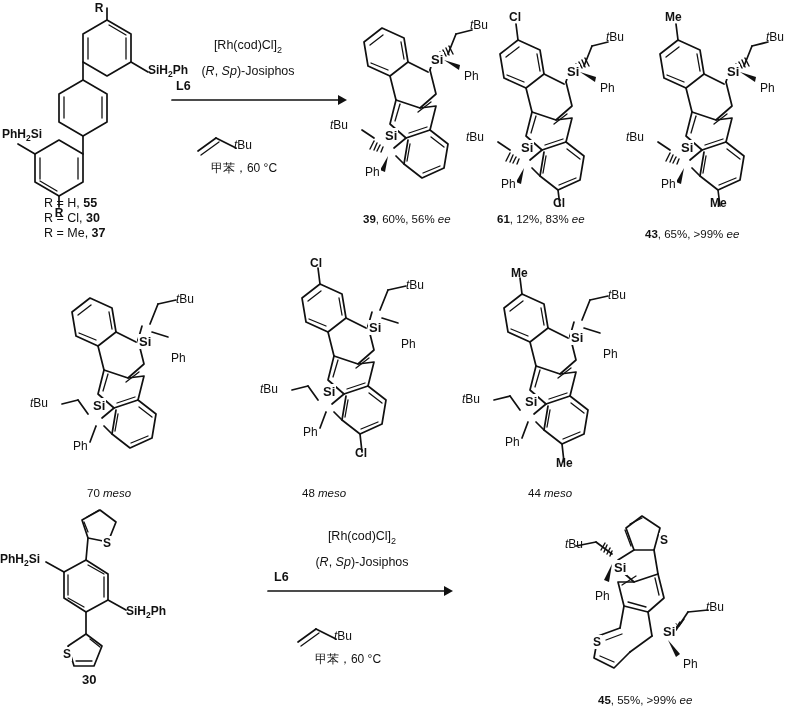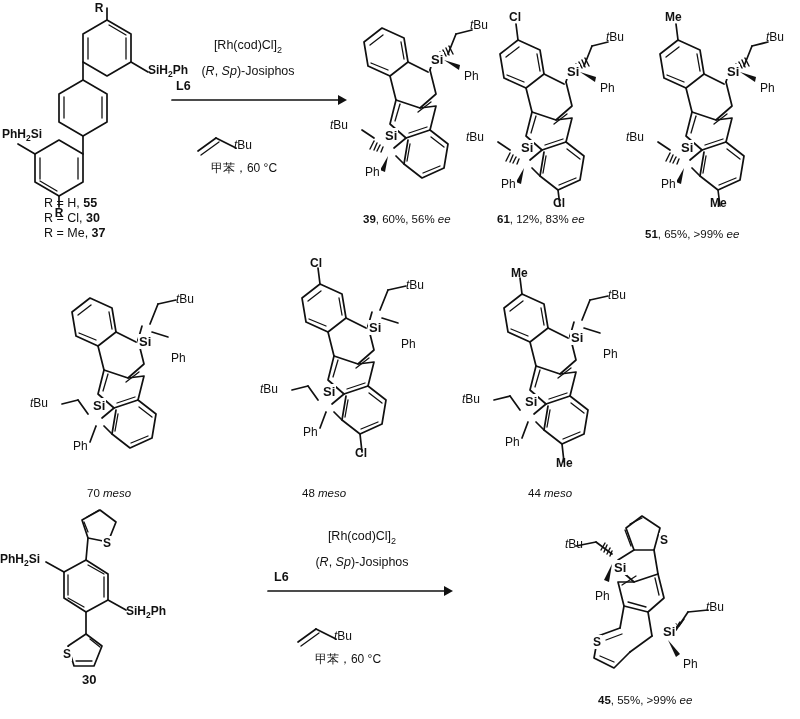--- a/index.html
+++ b/index.html
@@ -293,21 +293,21 @@
   <div class="lbl" style="left:665px;top:10px;font-size:12px;font-weight:bold;"><span>Me</span></div>
   <div class="lbl" style="left:710px;top:196px;font-size:12px;font-weight:bold;"><span>Me</span></div>
   <div class="lbl" style="left:726px;top:62px;"><span style="font-size:13px;font-weight:bold;background:#fff;padding:0 1px;">Si</span></div>
   <div class="lbl" style="left:759px;top:78px;"><span style="font-size:12px;background:#fff;padding:0 1px;">Ph</span></div>
   <div class="lbl" style="left:680px;top:138px;"><span style="font-size:13px;font-weight:bold;background:#fff;padding:0 1px;">Si</span></div>
   <div class="lbl" style="left:660px;top:174px;"><span style="font-size:12px;background:#fff;padding:0 1px;">Ph</span></div>
   <div class="lbl" style="left:766px;top:30px;font-size:12px;"><span class="ital">t</span>Bu</div>
   <div class="lbl" style="left:626px;top:130px;font-size:12px;"><span class="ital">t</span>Bu</div>
 
   <div class="lbl cap" style="left:645px;top:228px;">
-    <span class="bold">51</span><span>, 65%, &gt;99% </span><span class="ital">ee</span>
+    <span class="bold">43</span><span>, 65%, &gt;99% </span><span class="ital">ee</span>
   </div>
 
   <div class="node" style="left:60px;top:280px;">
     <svg width="150" height="195" viewBox="0 0 150 195">
       <g>
         <path class="lineb" d="M30,18 L12,32 L16,56 L38,66 L56,52 L52,28 Z"></path>
         <path class="linet" d="M31,25 L18,35"></path>
         <path class="linet" d="M19,53 L36,60"></path>
         <path class="linet" d="M52,49 L49,32"></path>
       </g>

